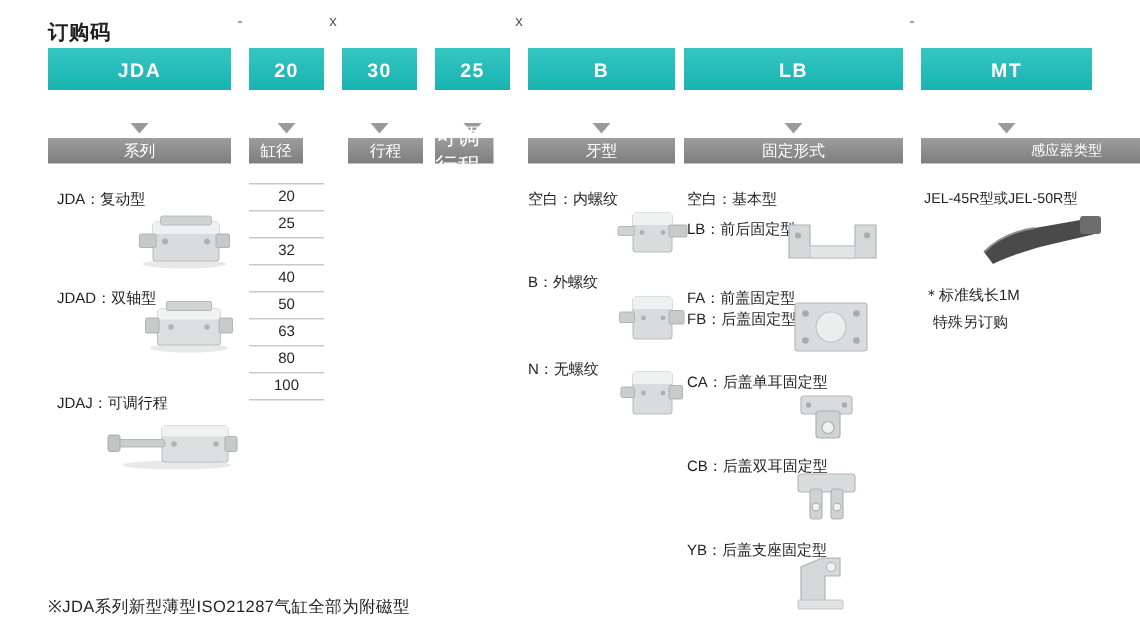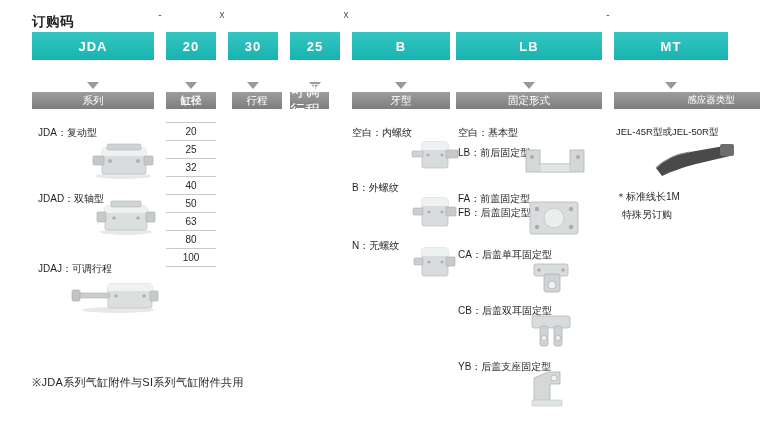--- a/index.html
+++ b/index.html
@@ -133,21 +133,21 @@
     <div class="arrow" style="left:185px; top:82px;"></div>
     <div class="arrow" style="left:247px; top:82px;"></div>
     <div class="arrow" style="left:309px; top:82px;"></div>
     <div class="arrow" style="left:395px; top:82px;"></div>
     <div class="arrow" style="left:523px; top:82px;"></div>
     <div class="arrow" style="left:665px; top:82px;"></div>
   </div>
 
   <div>
     <div class="hdr-box" style="left:32px; top:92px; width:122px;">系列</div>
-    <div class="hdr-box" style="left:166px; top:92px; width:50px;font-weight:bold;">缸径</div>
+    <div class="hdr-box" style="left:166px; top:92px; width:36px;">缸径</div>
     <div class="hdr-box" style="left:232px; top:92px; width:50px;">行程</div>
     <div class="hdr-box" style="left:290px; top:92px; width:39px; font-size:15px;">可调行程</div>
     <div class="hdr-box" style="left:352px; top:92px; width:98px;">牙型</div>
     <div class="hdr-box" style="left:456px; top:92px; width:146px;">固定形式</div>
     <div class="hdr-box" style="left:614px; top:92px; width:114px; font-size:9.5px;padding-left:40px;">感应器类型</div>
   </div>
 
   <div>
     <div class="label-left" style="left:38px; top:126px;">JDA：复动型</div>
     <div class="part" style="left:90px; top:136px;">
@@ -304,15 +304,15 @@
       <svg width="90" height="44" viewBox="0 0 90 44">
         <path d="M6 28 C14 20 26 14 40 12 L74 6 L80 16 L46 24 C34 27 20 32 12 36 Z" fill="#4a4a4a"></path>
         <rect x="70" y="4" width="14" height="12" rx="2" fill="#6d6d6d"></rect>
         <path d="M6 28 C14 20 26 14 40 12" stroke="#8d8d8d" stroke-width="1.2" fill="none"></path>
       </svg>
     </div>
     <div class="label-left" style="left:616px; top:190px;">＊标准线长1M</div>
     <div class="label-left" style="left:622px; top:208px;">特殊另订购</div>
   </div>
 
-  <div class="note" style="left:32px; top:374px;">※JDA系列气缸附件与SI系列气缸附件共用</div>
+  <div class="note" style="left:32px; top:396px;">※JDA系列新型薄型ISO21287气缸全部为附磁型</div>
 
 </div>
 
 </body></html>

